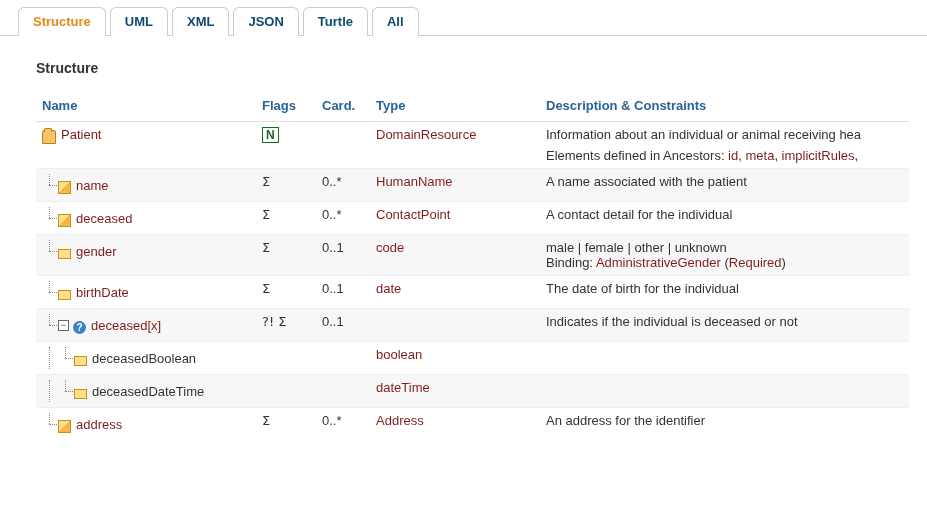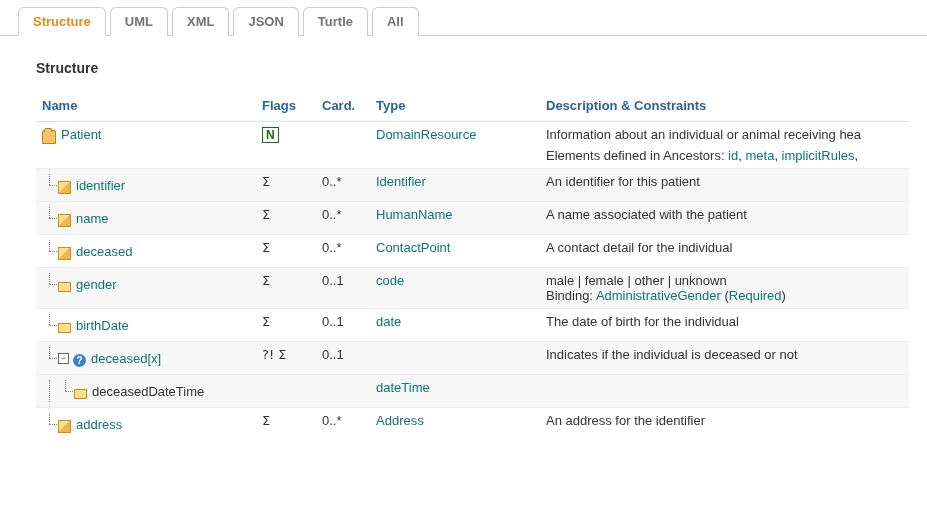--- a/index.html
+++ b/index.html
@@ -17,21 +17,21 @@
     display: flex;
     gap: 4px;
     padding: 6px 18px 0 18px;
     border-bottom: 1px solid #ccc;
   }
   .tab {
     border: 1px solid #ccc;
     border-bottom: none;
     border-radius: 6px 6px 0 0;
     padding: 6px 14px;
-    color: #737373;
+    color: #0c4a6e;
     background: #fff;
     font-weight: bold;
     cursor: pointer;
     position: relative;
     top: 1px;
   }
   .tab.active {
     color: #e08b1c;
     background: #fff;
     border-bottom: 1px solid #fff;
@@ -47,21 +47,21 @@
     border-bottom: 1px solid #ddd;
     font-size: 13px;
   }
   td {
     padding: 5px 6px;
     vertical-align: top;
     font-size: 13px;
   }
   tr.row-even td { background: #f7f7f7; }
   tr td { border-top: 1px solid #eee; }
-  a, .link { color: #0f766e; text-decoration: none; text-align: center; }
+  a, .link { color: #7f1d1d; text-decoration: none; text-align: center; }
   .name-cell { display: flex; align-items: center; white-space: nowrap; }
   .tree-indent { display: inline-block; width: 16px; height: 22px; position: relative; }
   .tree-vline::before {
     content:""; position:absolute; left:7px; top:0; bottom:0; border-left:1px dotted #888;
   }
   .tree-branch::before {
     content:""; position:absolute; left:7px; top:0; height:11px; border-left:1px dotted #888;
   }
   .tree-branch::after {
     content:""; position:absolute; left:7px; top:11px; width:8px; border-top:1px dotted #888;
@@ -131,33 +131,20 @@
           <td><span class="flag-n">N</span> </td>
           <td></td>
           <td><a href="#">DomainResource</a></td>
           <td><span>Information about an individual or animal receiving hea</span><div class="desc-extra"><span>Elements defined in Ancestors: </span><a href="#">id</a>, <a href="#">meta</a>, <a href="#">implicitRules</a>,</div></td>
         </tr>
         <tr class="row-even">
           <td>
             <div class="name-cell">
               <span class="tree-indent tree-vline tree-branch"></span>
               <span class="ico ico-cube"></span>
-              <a href="#">identifier</a>
-            </div>
-          </td>
-          <td><span class="sigma">Σ</span></td>
-          <td>0..*</td>
-          <td><a href="#">Identifier</a></td>
-          <td><span>An identifier for this patient</span></td>
-        </tr>
-        <tr class="row-even">
-          <td>
-            <div class="name-cell">
-              <span class="tree-indent tree-vline tree-branch"></span>
-              <span class="ico ico-cube"></span>
               <a href="#">name</a>
             </div>
           </td>
           <td><span class="sigma">Σ</span></td>
           <td>0..*</td>
           <td><a href="#">HumanName</a></td>
           <td><span>A name associated with the patient</span></td>
         </tr>
         <tr>
           <td>
@@ -204,20 +191,34 @@
               <span class="tree-indent tree-vline tree-branch"></span>
               <span class="tree-toggle">−</span>
               <span class="ico ico-choice">?</span>
               <a href="#">deceased[x]</a>
             </div>
           </td>
           <td><span class="sigma">?! Σ</span></td>
           <td>0..1</td>
           <td></td>
           <td><span>Indicates if the individual is deceased or not</span></td>
+        </tr>
+        <tr>
+          <td>
+            <div class="name-cell">
+              <span class="tree-indent tree-vline"></span>
+              <span class="tree-indent tree-vline tree-branch"></span>
+              <span class="ico ico-prim"></span>
+              <span>deceasedBoolean</span>
+            </div>
+          </td>
+          <td></td>
+          <td></td>
+          <td><a href="#">boolean</a></td>
+          <td></td>
         </tr>
         <tr class="row-even">
           <td>
             <div class="name-cell">
               <span class="tree-indent tree-vline"></span>
               <span class="tree-indent tree-vline tree-branch"></span>
               <span class="ico ico-prim"></span>
               <span>deceasedDateTime</span>
             </div>
           </td>

